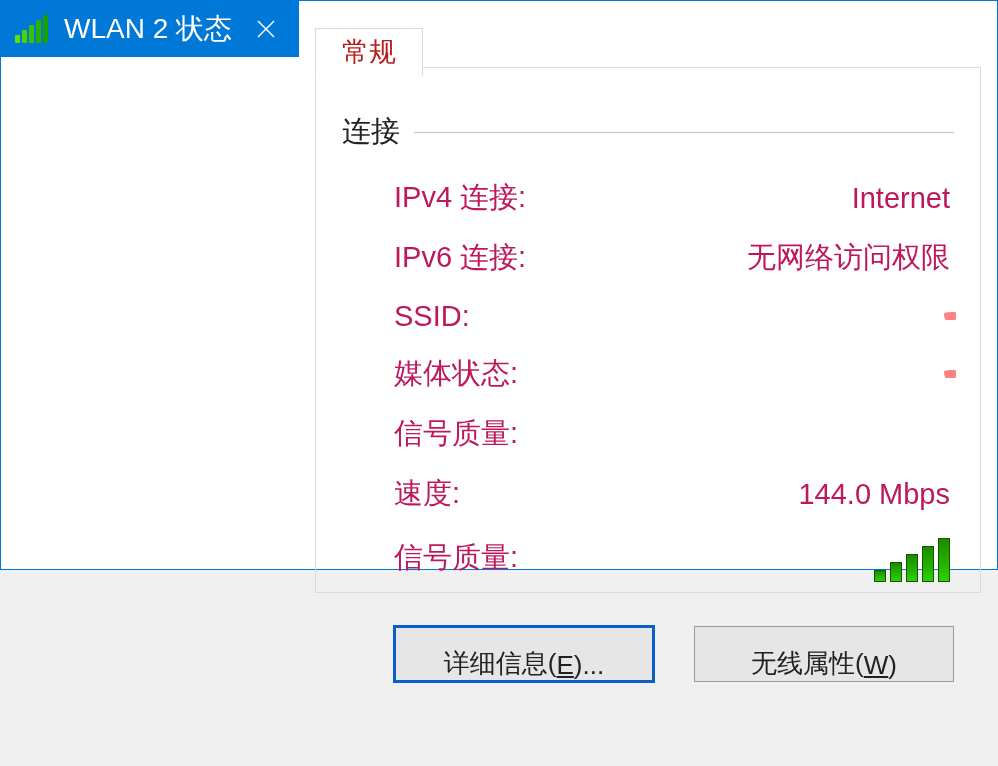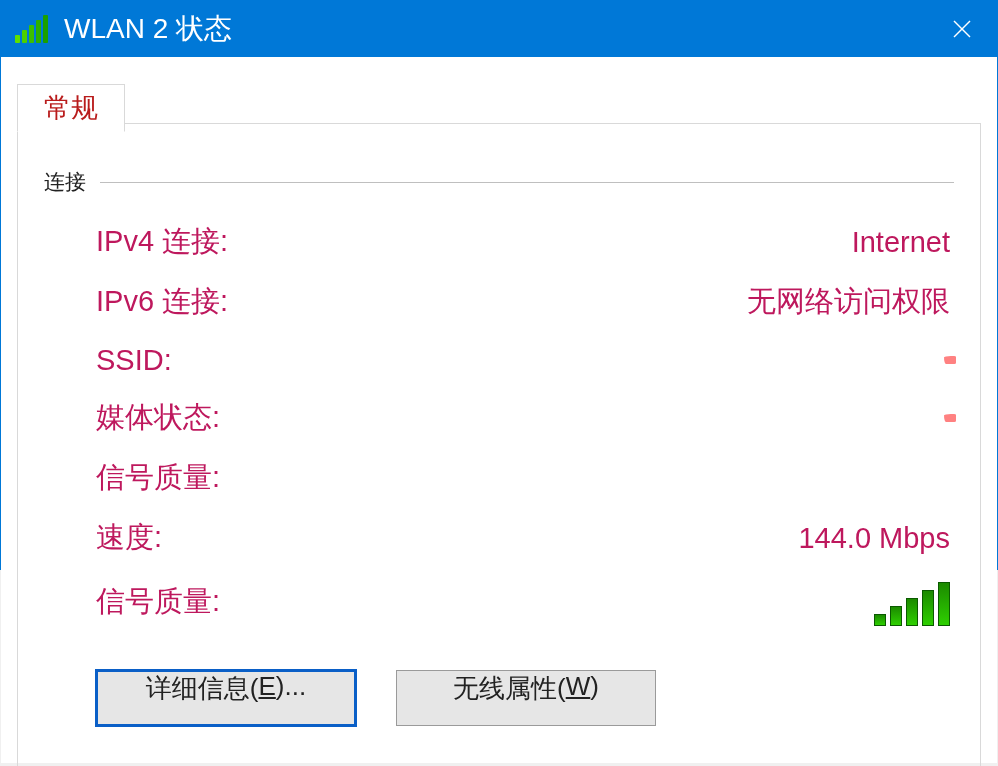--- a/index.html
+++ b/index.html
@@ -9,21 +9,21 @@
       width:998px;
       height:766px;
       overflow:hidden;
     }
     .window {
       width:998px;
       height:570px;
       background:#fff;
       border:1px solid #0078d7;
       display:flex;
-      flex-direction:column;
+      flex-direction:row;
     }
     
     .titlebar {
       height:56px;
       background:#0078d7;
       display:flex;
       align-items:center;
       padding:0 0 0 14px;
       color:#fff;
       font-size:28px;
@@ -85,21 +85,21 @@
     }
     .content{
       padding:44px 26px 20px 26px;
     }
     .group-header{
       display:flex;
       align-items:center;
       margin-bottom:26px;
     }
     .group-header .label{
-      font-size:21px;
+      font-size:29px;
       color:#222;
       padding-right:14px;
       white-space:nowrap;
     }
     .group-header .rule{
       flex:1;
       height:1px;
       background:#bfbfbf;
     }
     .rows{
@@ -155,21 +155,21 @@
       padding-top:24px;
     }
     .btn{
       min-width:260px;
       height:56px;
       border:1px solid #9a9a9a;
       background:#e6e6e6;
       font-size:26px;
       color:#222;
       display:flex;
-      align-items:flex-start;
+      align-items:flex-end;
       justify-content:center;
       cursor:pointer;
       padding:0 30px;
       font-family:inherit;
     }
     .btn.focus{
       outline:3px solid #0a5fc7;
       outline-offset:-2px;
     }
     .uline{text-decoration:underline;}

